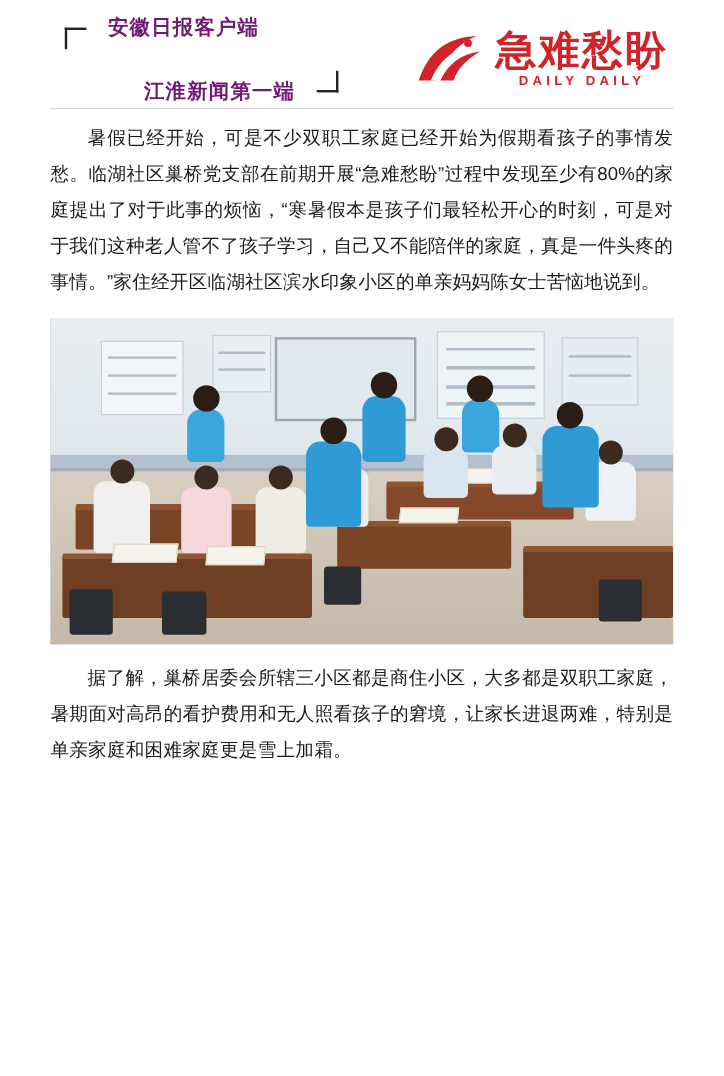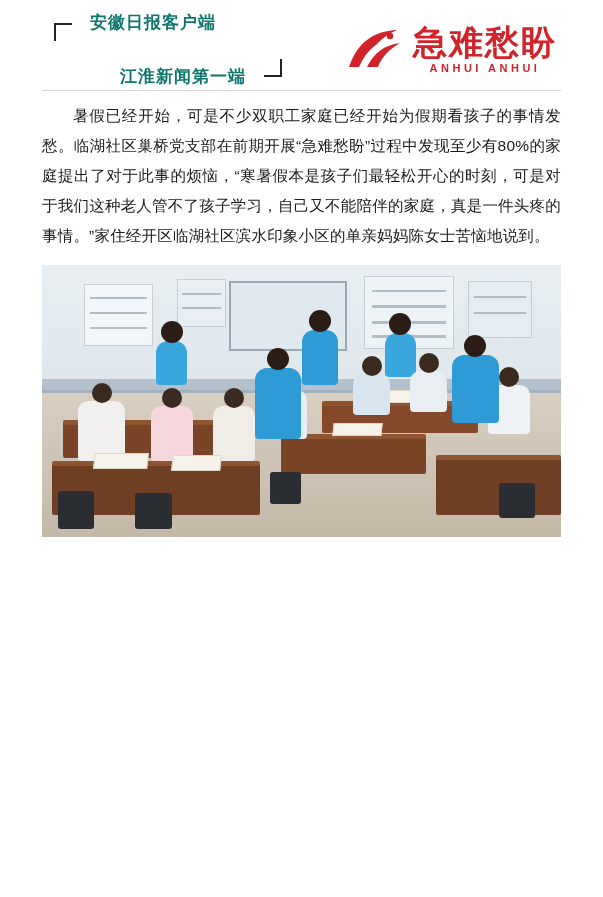--- a/index.html
+++ b/index.html
@@ -50,21 +50,21 @@
     border-style: solid;
     border-width: 0;
   }
   .brand-left .corner.tl { left: 12px; top: 2px; border-left-width: 2px; border-top-width: 2px; }
   .brand-left .corner.br { right: 10px; bottom: 2px; border-right-width: 2px; border-bottom-width: 2px; }
   .brand-line {
     font-family: "Liberation Serif", serif;
     font-size: 17px;
     font-weight: bold;
     letter-spacing: 1px;
-    color: #0f766e;
+    color: #701a75;
     line-height: 26px;
     white-space: nowrap;
   }
   .brand-line.l1 { transform: translateX(-14px); }
   .brand-line.l2 { transform: translateX(16px); margin-top: 28px; }
 
   .brand-right {
     display: flex;
     align-items: center;
     gap: 8px;
@@ -248,21 +248,21 @@
 
     <div class="brand-right">
       <svg class="logo-mark" viewBox="0 0 62 46">
         <path d="M6 40 C14 16, 30 4, 54 3 C40 9, 28 20, 20 40 Z" fill="#d2232a"></path>
         <path d="M16 40 C24 22, 36 12, 56 10 C44 17, 33 26, 28 40 Z" fill="#ffffff"></path>
         <path d="M24 40 C31 26, 41 18, 57 16 C47 22, 39 29, 35 40 Z" fill="#d2232a"></path>
         <circle cx="47" cy="9" r="3.2" fill="#d2232a"></circle>
       </svg>
       <div class="logo-text-wrap">
         <div class="logo-cn">急难愁盼</div>
-        <div class="logo-en">ANHUI ANHUI</div>
+        <div class="logo-en">DAILY DAILY</div>
       </div>
     </div>
   </div>
 
   <div class="rule"></div>
 
   <div class="article">
 
     <p>暑假已经开始，可是不少双职工家庭已经开始为假期看孩子的事情发愁。临湖社区巢桥党支部在前期开展“急难愁盼”过程中发现至少有80%的家庭提出了对于此事的烦恼，“寒暑假本是孩子们最轻松开心的时刻，可是对于我们这种老人管不了孩子学习，自己又不能陪伴的家庭，真是一件头疼的事情。”家住经开区临湖社区滨水印象小区的单亲妈妈陈女士苦恼地说到。</p>
 
@@ -341,16 +341,17 @@
       <div class="desk d5"></div>
       <div class="paper a"></div>
       <div class="paper b"></div>
 
       <div class="chair c1"></div>
       <div class="chair c2"></div>
       <div class="chair c3"></div>
       <div class="chair c4"></div>
     </div>
 
+    <p>据了解，巢桥居委会所辖三小区都是商住小区，大多都是双职工家庭，暑期面对高昂的看护费用和无人照看孩子的窘境，让家长进退两难，特别是单亲家庭和困难家庭更是雪上加霜。</p>
   </div>
 
   <div class="footer-space"></div>
 </div>
 
 </body></html>

